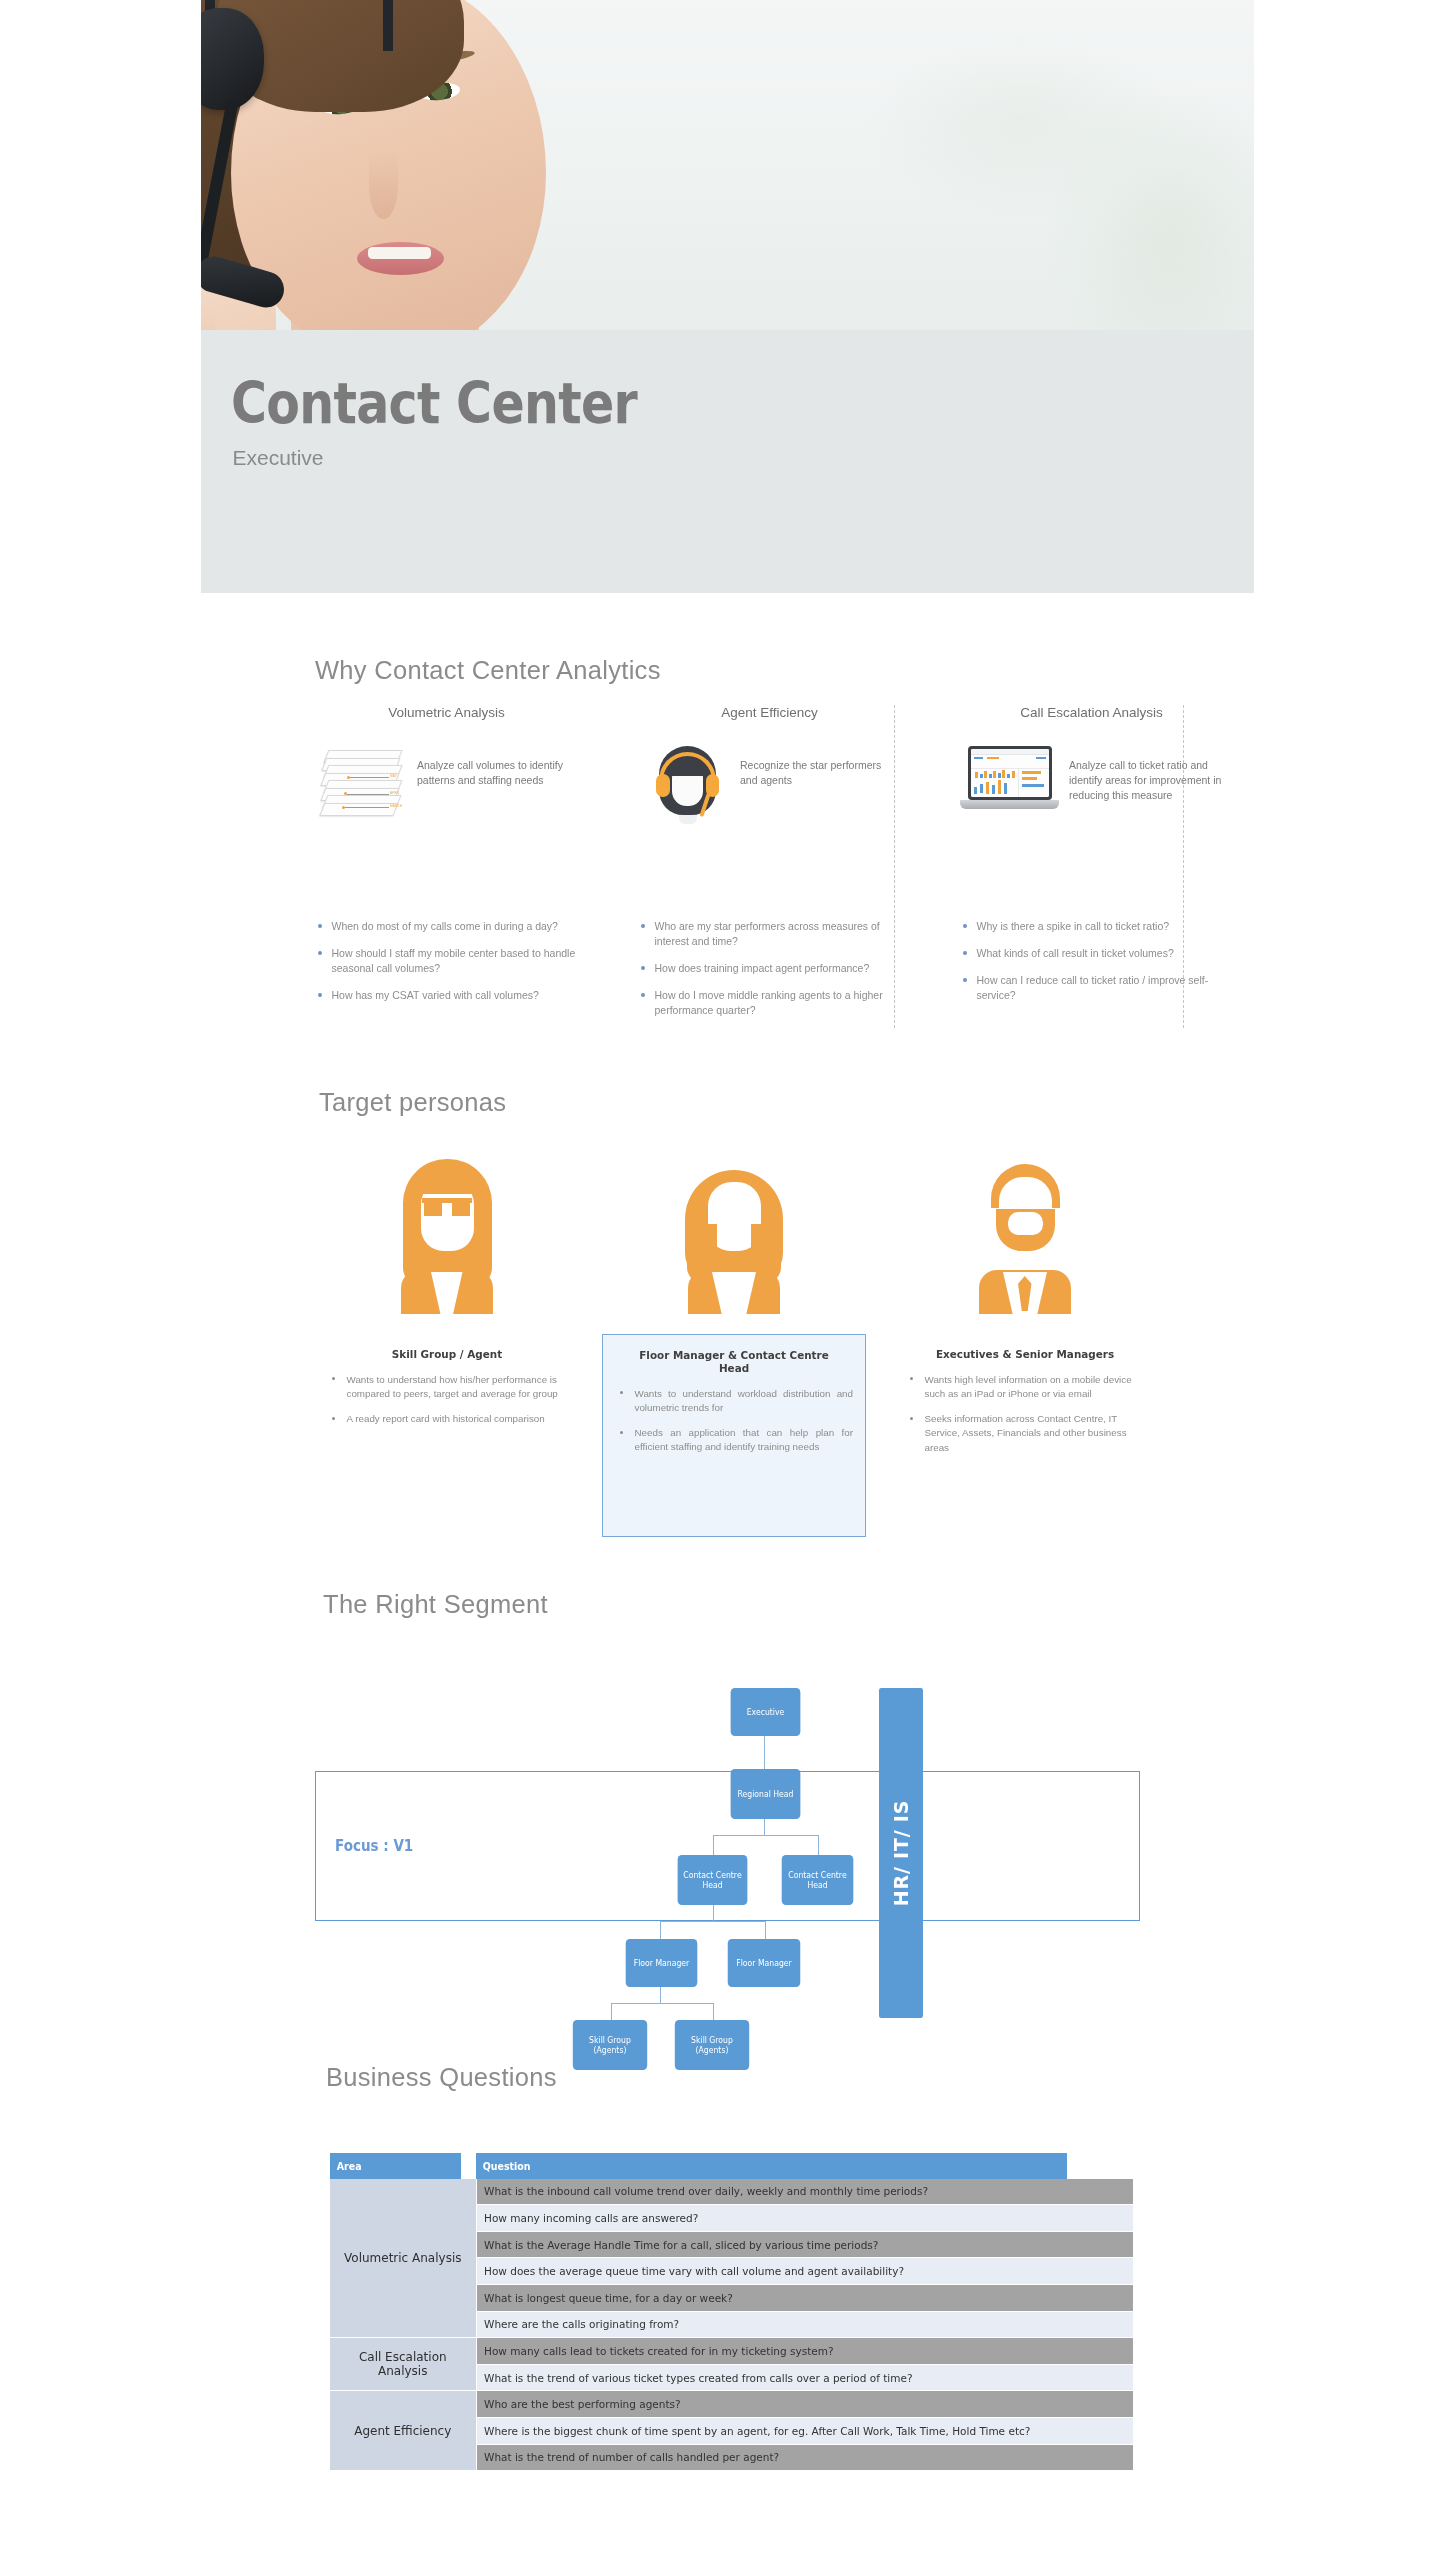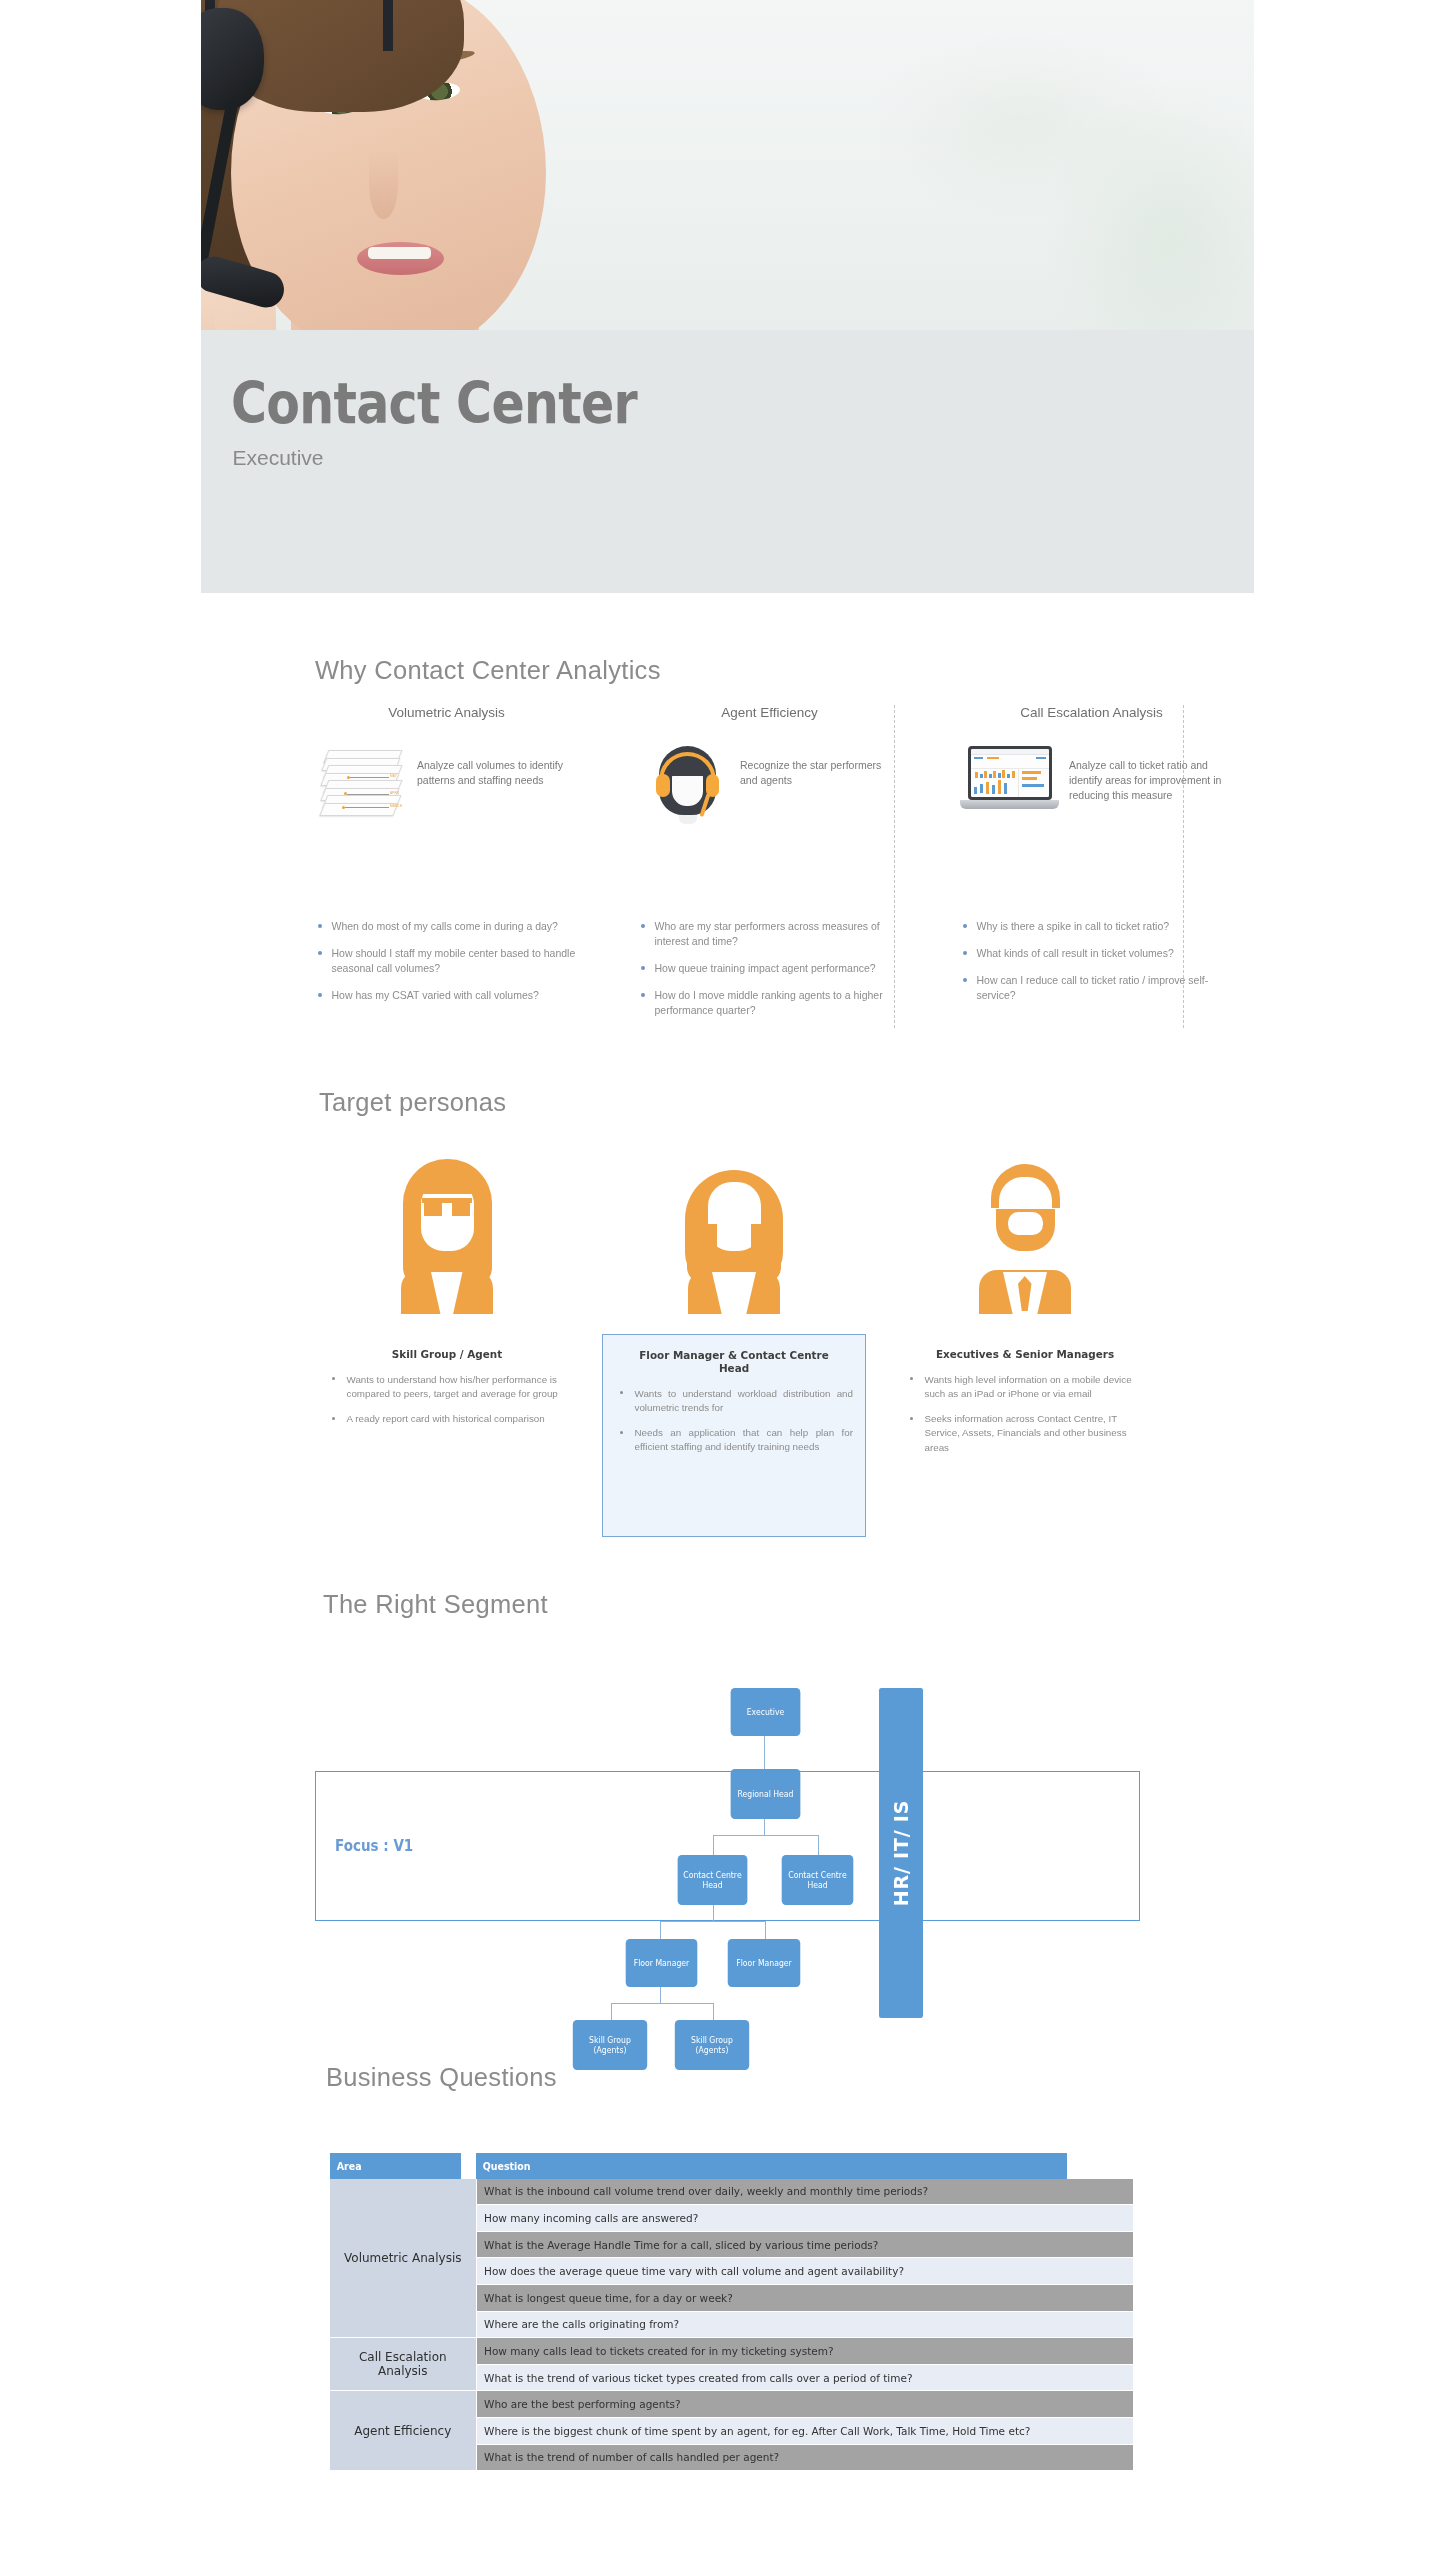--- a/index.html
+++ b/index.html
@@ -253,21 +253,21 @@
             <div class="ic-band"></div>
             <div class="ic-ear l"></div>
             <div class="ic-ear r"></div>
             <div class="ic-mic"></div>
           </div>
         </div>
         <div class="why-desc">Recognize the star performers and agents</div>
       </div>
       <ul class="why-bullets">
         <li>Who are my star performers across measures of interest and time?</li>
-        <li>How queue training impact agent performance?</li>
+        <li>How does training impact agent performance?</li>
         <li>How do I move middle ranking agents to a higher performance quarter?</li>
       </ul>
     </div>
 
     <div class="why-col c3">
       <div class="why-title">Call Escalation Analysis</div>
       <div class="why-mid">
         <div class="why-icon" style="width:105px;">
           <div class="ic-laptop">
             <div class="lt-lid">

